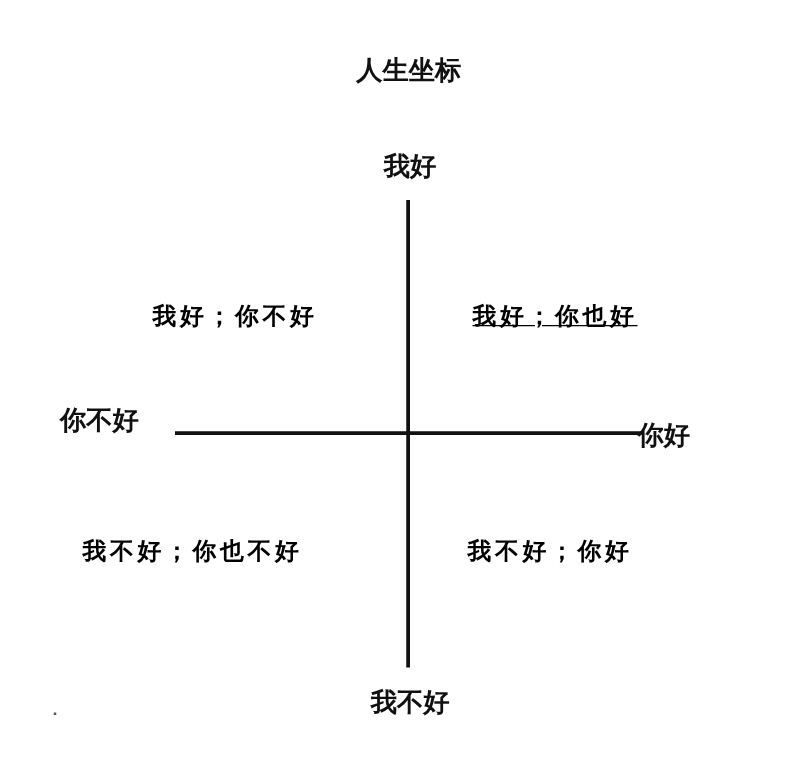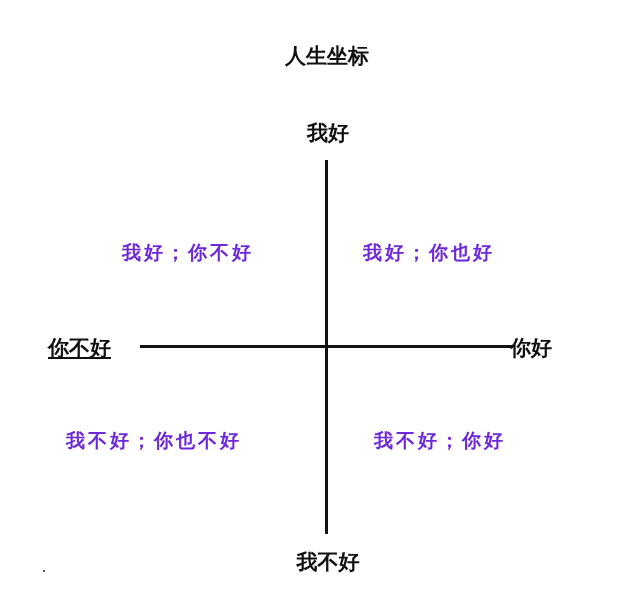--- a/index.html
+++ b/index.html
@@ -2,27 +2,27 @@
 <html><head>
 <meta charset="utf-8">
 <style>
   html,body{margin:0;padding:0;background:#fff;}
   body{width:640px;height:612px;position:relative;overflow:hidden;font-family:"DejaVu Sans",sans-serif;color:#111;}
   .abs{position:absolute;}
   .bold{font-weight:bold;font-size:21px;letter-spacing:0px;}
   .title{left:0;width:654px;top:42px;text-align:center;}
   .top-label{left:0;width:656px;top:119px;text-align:center;}
   .bottom-label{left:0;width:656px;top:548px;text-align:center;}
-  .left-label{left:48px;top:334px;text-decoration:underline;}
+  .left-label{left:48px;top:322px;}
   .right-label{left:510px;top:334px;}
   .vline{left:325px;top:160px;width:3px;height:374px;background:#111;}
   .hline{left:140px;top:345px;width:373px;height:3px;background:#111;}
-  .quad{font-size:19px;font-family:"DejaVu Serif",serif;font-weight:bold;letter-spacing:3px;color:#6d28d9;}
+  .quad{font-size:19px;font-family:"DejaVu Serif",serif;font-weight:bold;letter-spacing:3px;color:#000000;}
   .q1{left:122px;top:240px;}
-  .q2{left:363px;top:240px;}
+  .q2{left:378px;top:240px;text-decoration:underline;}
   .q3{left:66px;top:428px;}
   .q4{left:374px;top:428px;text-align:center;}
   .dot{left:43px;top:570px;width:2px;height:2px;background:#555;}
 </style>
 </head>
 <body>
 
 <div class="abs bold title">人生坐标</div>
 
 <div class="abs vline"></div>

